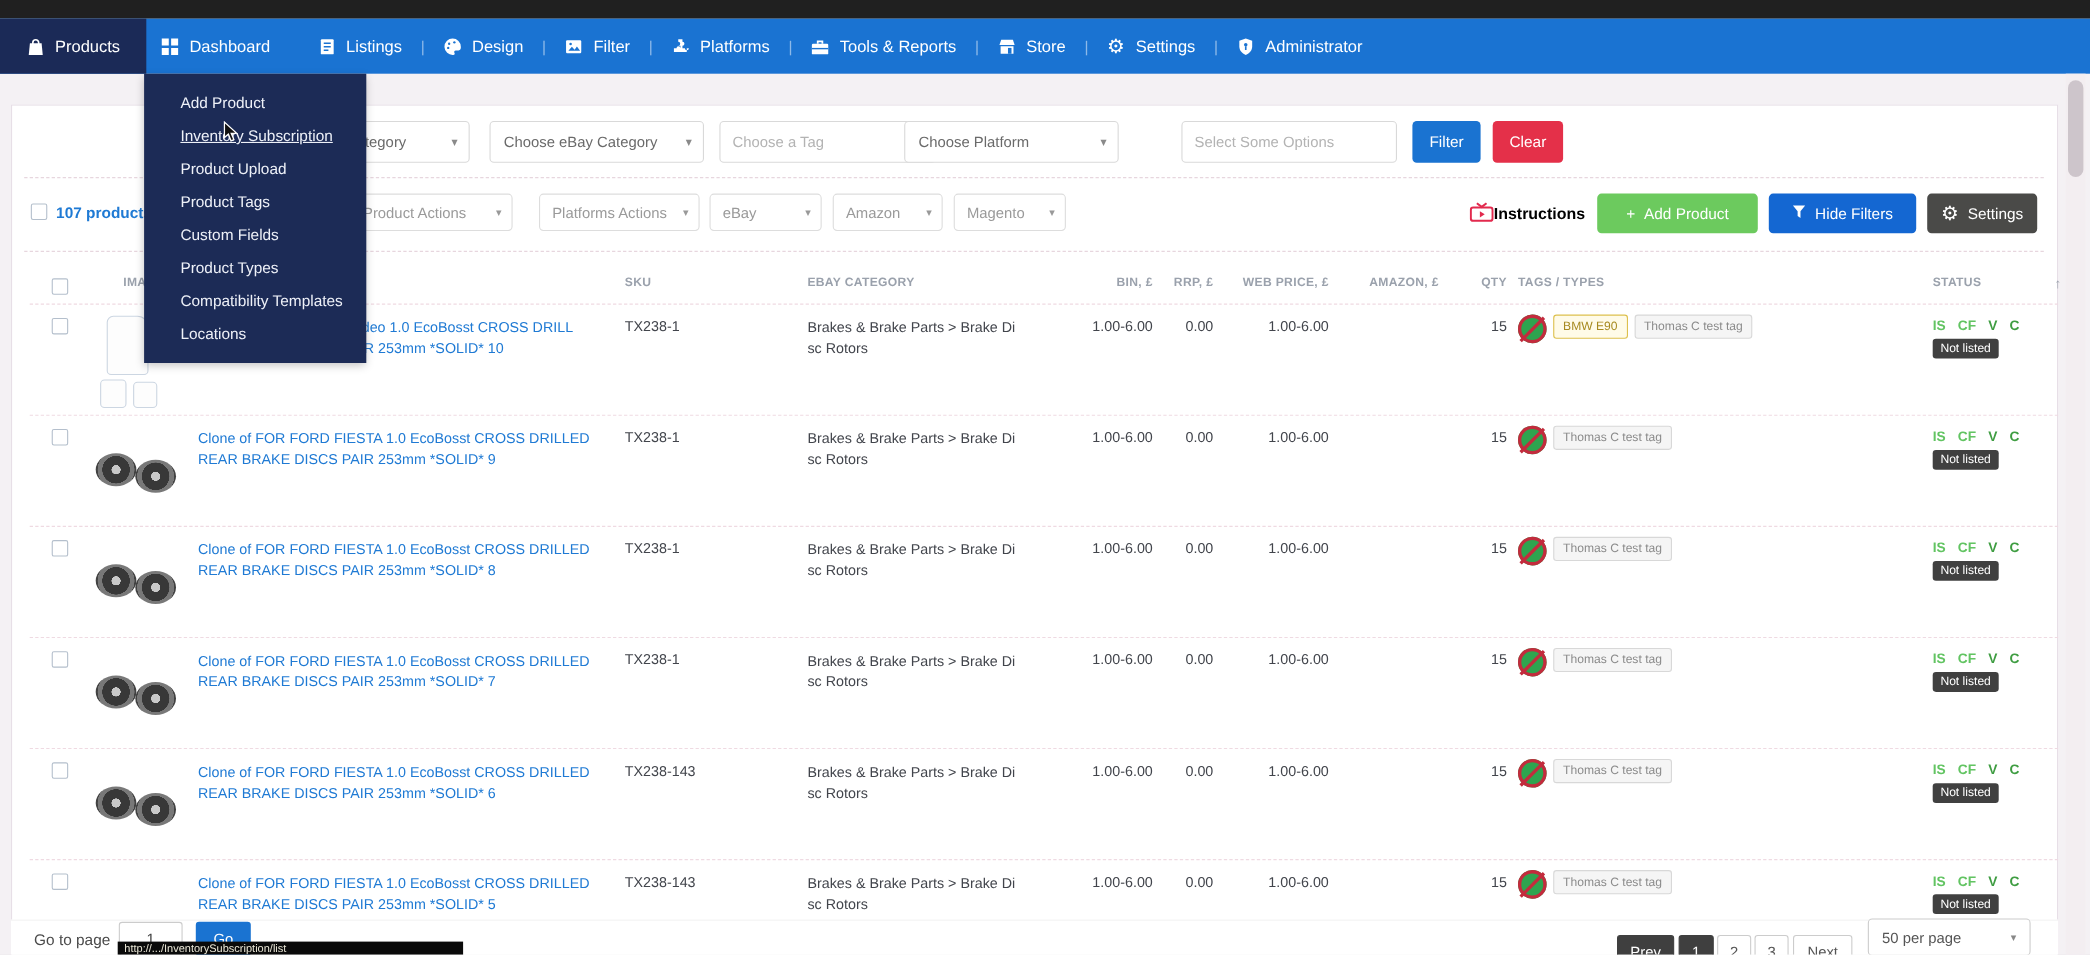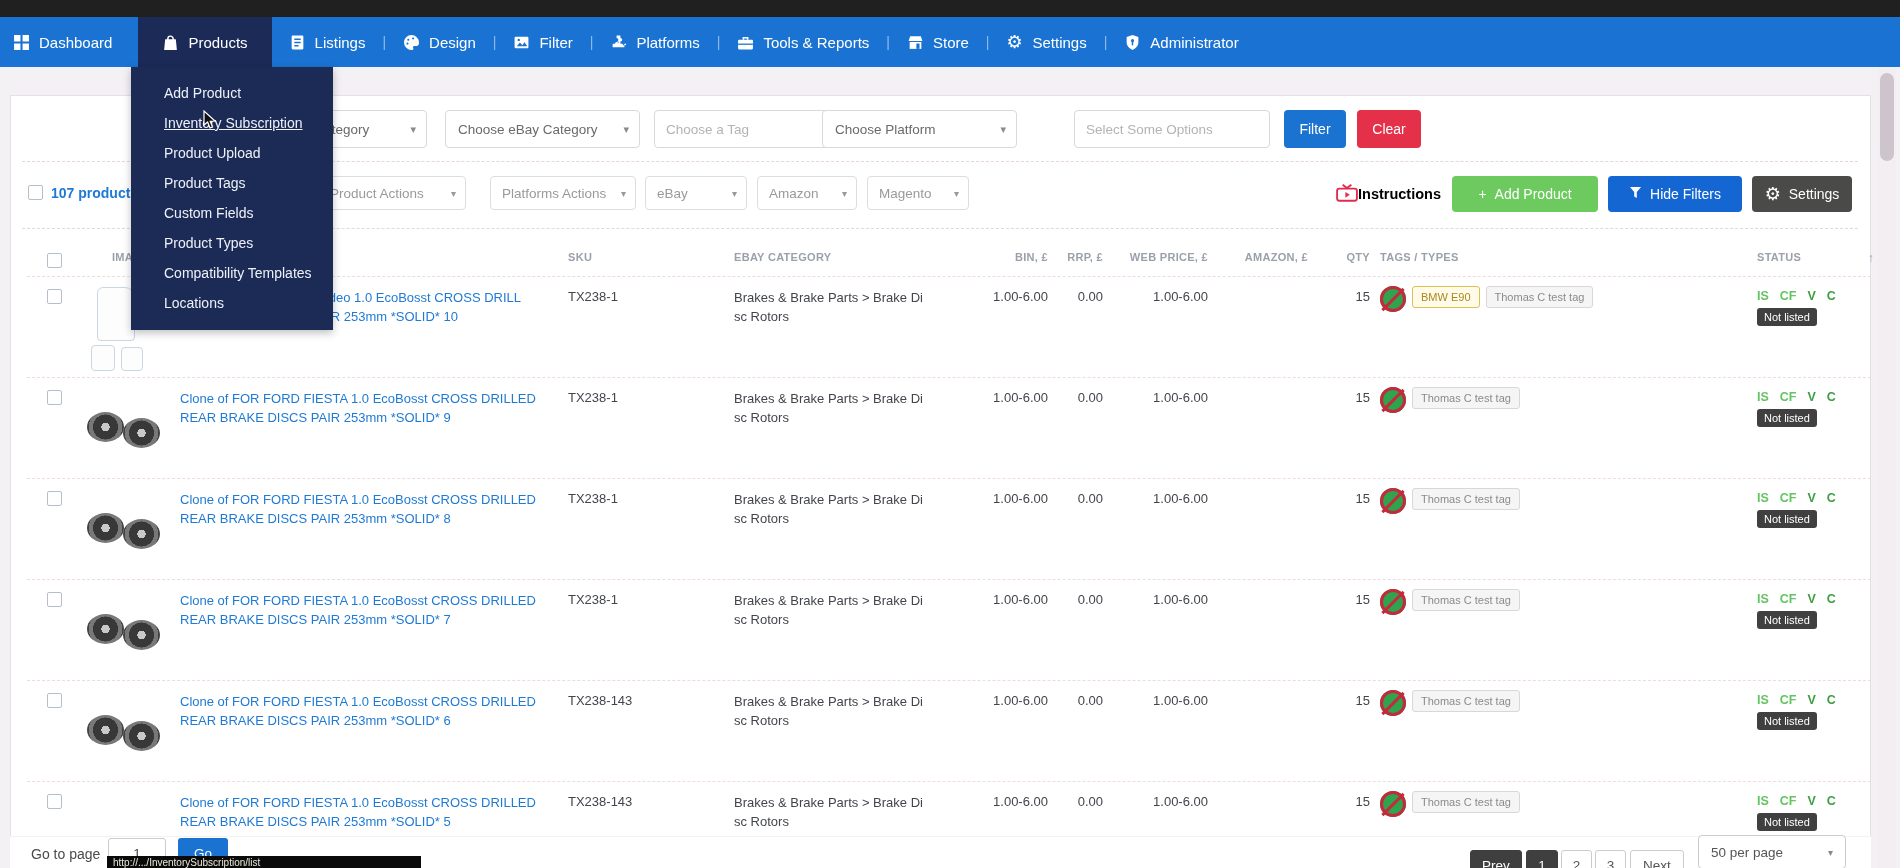--- a/index.html
+++ b/index.html
@@ -116,36 +116,36 @@
   .scrollbar { position:absolute; right:4px; top:67px; width:18px; height:801px; background:#f3eef1; z-index:45; }
   .scroll-thumb { position:absolute; left:2px; top:6px; width:14px; height:88px; background:#cdc5cb; border-radius:7px; }
 </style>
 </head>
 <body>
 
 <div class="screen">
   <div class="top-strip"></div>
 
   <nav class="nav">
-    <a class="nav-item first">
-      <span class="nicon">
-        <svg viewBox="0 0 16 16" width="17" height="17" fill="#fff">
-            <path d="M1 1h6v6H1zM9 1h6v6H9zM1 9h6v6H1zM9 9h6v6H9z"></path>
-          </svg>
-      </span>
-        <span>Dashboard</span>
-    </a>
     <a class="nav-item active">
       <span class="nicon">
         <svg viewBox="0 0 16 16" width="17" height="17">
             <path d="M3 5h10l1 10H2z" fill="#fff"></path>
             <path d="M5.5 7V4.5a2.5 2.5 0 0 1 5 0V7" fill="none" stroke="#fff" stroke-width="1.4"></path>
           </svg>
       </span>
         <span>Products</span>
+    </a>
+    <a class="nav-item first">
+      <span class="nicon">
+        <svg viewBox="0 0 16 16" width="17" height="17" fill="#fff">
+            <path d="M1 1h6v6H1zM9 1h6v6H9zM1 9h6v6H1zM9 9h6v6H9z"></path>
+          </svg>
+      </span>
+        <span>Dashboard</span>
     </a>
     <a class="nav-item">
       <span class="nicon">
         <svg viewBox="0 0 16 16" width="17" height="17">
             <rect x="2.5" y="1.5" width="11" height="13" rx="1" fill="#fff"></rect>
             <path d="M5 5h6M5 8h6M5 11h4" stroke="#1a73d2" stroke-width="1.3" fill="none"></path>
           </svg>
       </span>
         <span>Listings</span>
     </a>

